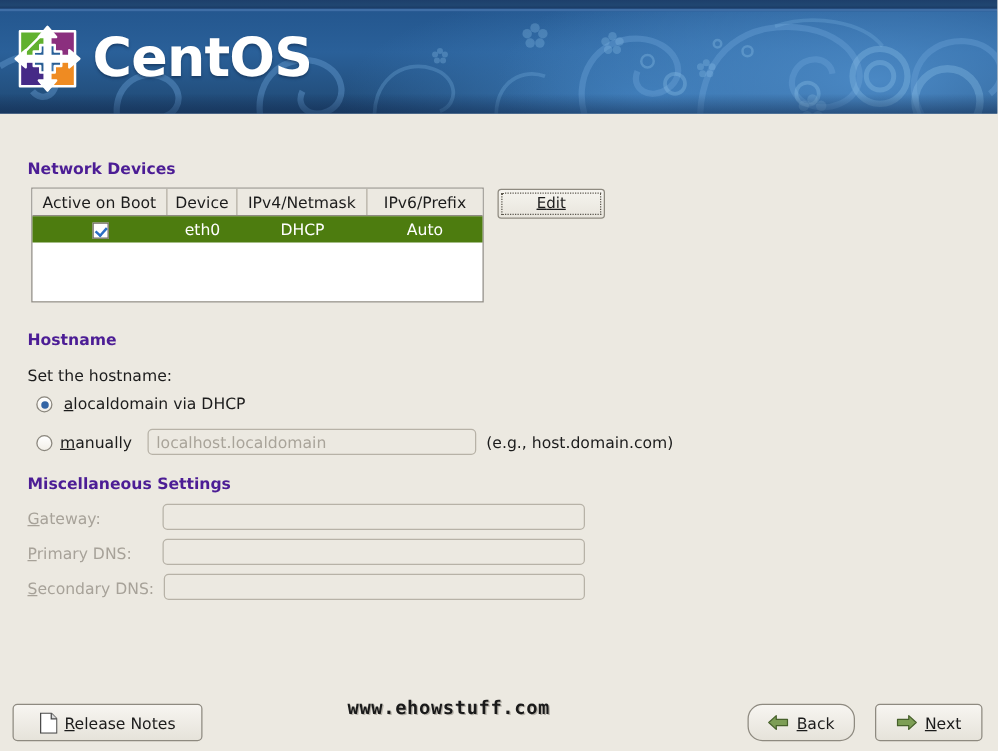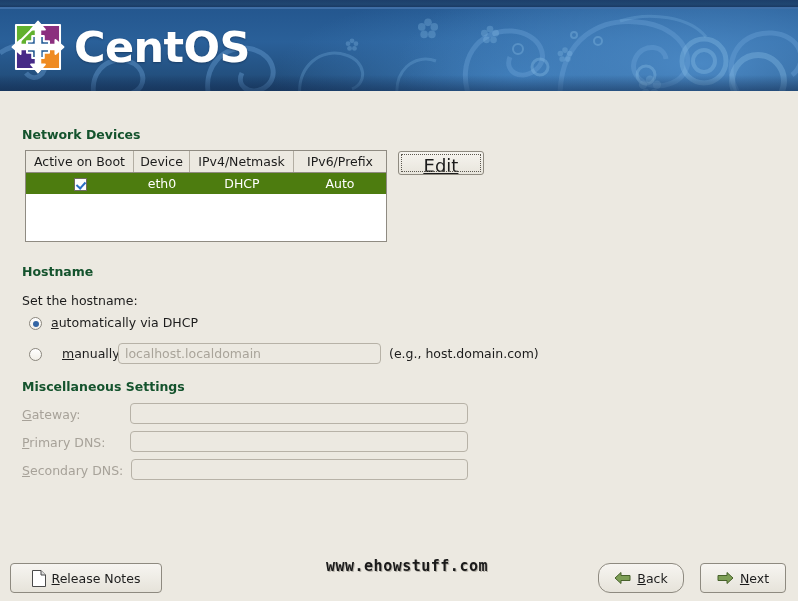--- a/index.html
+++ b/index.html
@@ -85,21 +85,21 @@
     left: 0; top: 91px;
     width: 798px;
     height: 510px;
     background: #ece9e1;
   }
 
   .section-title {
     position: absolute;
     font-weight: bold;
     font-size: 12.5px;
-    color: #14532d;
+    color: #4c1d95;
   }
 
   
   #devtable {
     position: absolute;
     left: 25px; top: 59px;
     width: 362px;
     height: 92px;
     background: #ffffff;
     border: 1px solid #8f8b82;
@@ -178,21 +178,21 @@
   }
   #edit-btn .focusring {
     position: absolute;
     left: 2px; top: 2px; right: 2px; bottom: 2px;
     border: 1px dotted #5c584f;
   }
   #edit-btn .btnlabel {
     position: absolute;
     left: 0; right: 0; top: 3px;
     text-align: center;
-    font-size: 18px;
+    font-size: 12px;
     color: #1c1c1c;
     text-decoration: underline;
   }
 
   
   .plainlabel {
     position: absolute;
     font-size: 12.5px;
     color: #1c1c1c;
     white-space: nowrap;
@@ -245,21 +245,21 @@
     border-radius: 4px;
     box-sizing: border-box;
     cursor: pointer;
     font-family: inherit;
     padding: 0;
   }
   #watermark {
     position: absolute;
     left: 278px; top: 466px;
     width: 210px;
-    text-align: right;
+    text-align: left;
     font-family: "DejaVu Sans Mono", "Liberation Mono", monospace;
     font-size: 15px;
     font-weight: bold;
     letter-spacing: 0.5px;
     color: #1a1a1a;
     text-shadow: 1px 1px 0 rgba(140,135,125,0.55);
   }
   .navbtn {
     position: absolute;
     top: 472px;
@@ -412,24 +412,24 @@
   <button id="edit-btn">
     <span class="btnlabel"><u>E</u>dit</span>
     <span class="focusring"></span>
   </button>
 
   <div class="section-title" style="left:22px; top:173px;">Hostname</div>
 
   <div class="plainlabel" style="left:22px; top:202px;">Set the hostname:</div>
 
   <span class="radio on" style="left:29px; top:226px;"></span>
-  <label class="plainlabel" style="left:51px; top:224px; cursor:pointer;"><u>a</u><span>utomatically via DHCP</span></label>
+  <label class="plainlabel" style="left:51px; top:224px; cursor:pointer;"><u>a</u><span>localdomain via DHCP</span></label>
 
   <span class="radio" style="left:29px; top:257px;"></span>
-  <label class="plainlabel" style="left:62px; top:255px; cursor:pointer;"><u>m</u><span>anually</span></label>
+  <label class="plainlabel" style="left:48px; top:255px; cursor:pointer;"><u>m</u><span>anually</span></label>
 
   <input class="txtinput" type="text" disabled="" style="left: 118px; top: 252px; width: 263px; height: 21px;" placeholder="localhost.localdomain">
 
   <div class="plainlabel" style="left:389px; top:255px;">(e.g., host.domain.com)</div>
 
   <div class="section-title" style="left:22px; top:288px;">Miscellaneous Settings</div>
 
   <div class="plainlabel dim" style="left:22px; top:316px;"><u>G</u><span>ateway:</span></div>
   <input class="txtinput" type="text" disabled="" style="left: 130px; top: 312px; width: 338px; height: 21px;">
 

